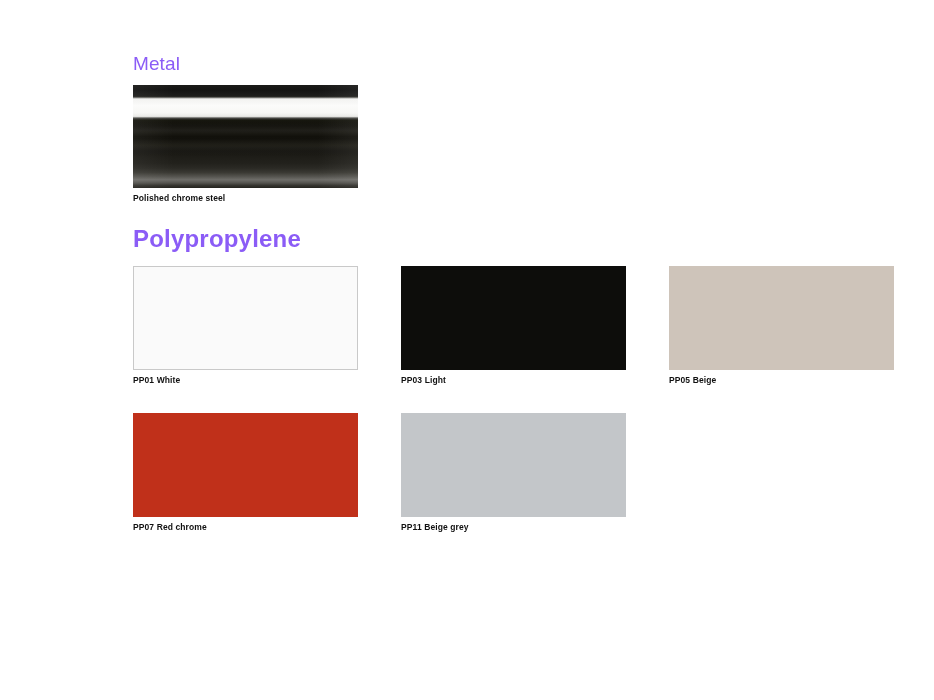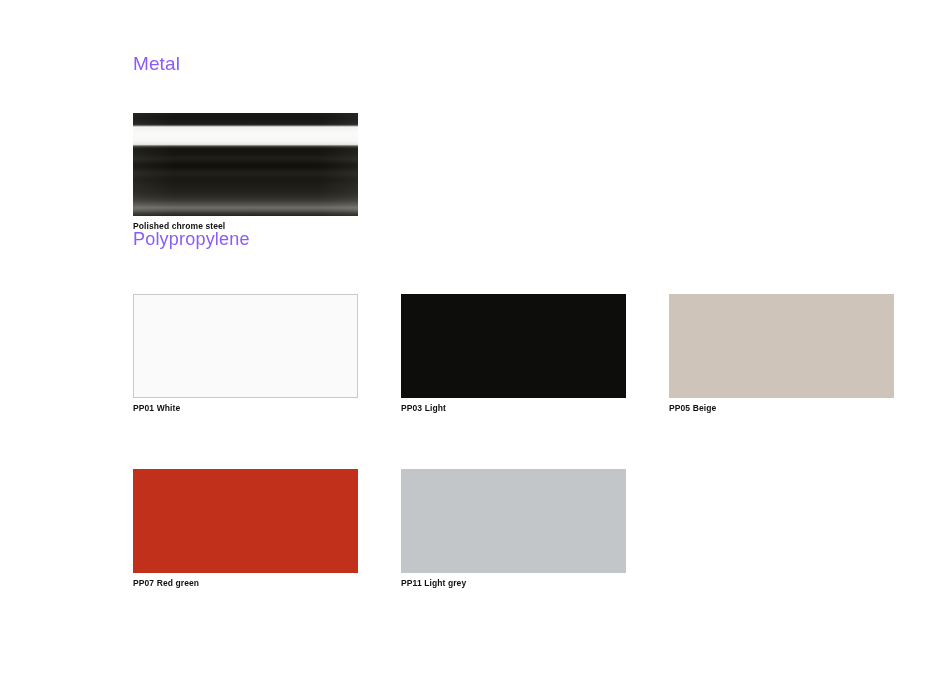--- a/index.html
+++ b/index.html
@@ -34,40 +34,39 @@
   .section-pp    { top: 227px; }
 
   .heading {
     font-size: 19px;
     line-height: 24px;
     letter-spacing: 0.1px;
     color: #8b5cf6;
     white-space: nowrap;
   }
   .heading-regular { font-weight: 400; }
-  .heading-bold    { font-weight: 400; font-size: 18px; letter-spacing: 0.2px; }
+  .heading-bold    { font-weight: 700; font-size: 24px; letter-spacing: 0.2px; }
 
   
   .grid {
     position: absolute;
     left: 133px;
   }
   .grid-metal { top: 85px; }
   .grid-pp    { top: 266px; }
 
   .row {
     display: flex;
     flex-direction: row;
   }
   .row + .row { margin-top: 27px; }
 
   .cell {
     width: 263px;
     margin-right: 5px;
-    margin-top: 28px;
   }
   .cell:last-child { margin-right: 0; }
   .cell-spacer { visibility: hidden; }
 
   .swatch {
     width: 225px;
     height: 104px;
     box-sizing: border-box;
     position: relative;
     overflow: hidden;
@@ -171,23 +170,23 @@
       </div>
       <div class="cell">
         <div class="swatch" style="background-color: rgb(206, 196, 186);"></div>
         <div class="caption">PP05  Beige</div>
       </div>
     </div>
 
     <div class="row">
       <div class="cell">
         <div class="swatch" style="background-color: rgb(192, 48, 26);"></div>
-        <div class="caption">PP07  Red green</div>
+        <div class="caption">PP07  Red chrome</div>
       </div>
       <div class="cell">
         <div class="swatch" style="background-color: rgb(195, 198, 201);"></div>
-        <div class="caption">PP11  Light grey</div>
+        <div class="caption">PP11  Beige grey</div>
       </div>
     </div>
 
 
   </div>
 </div>
 
 </body></html>

